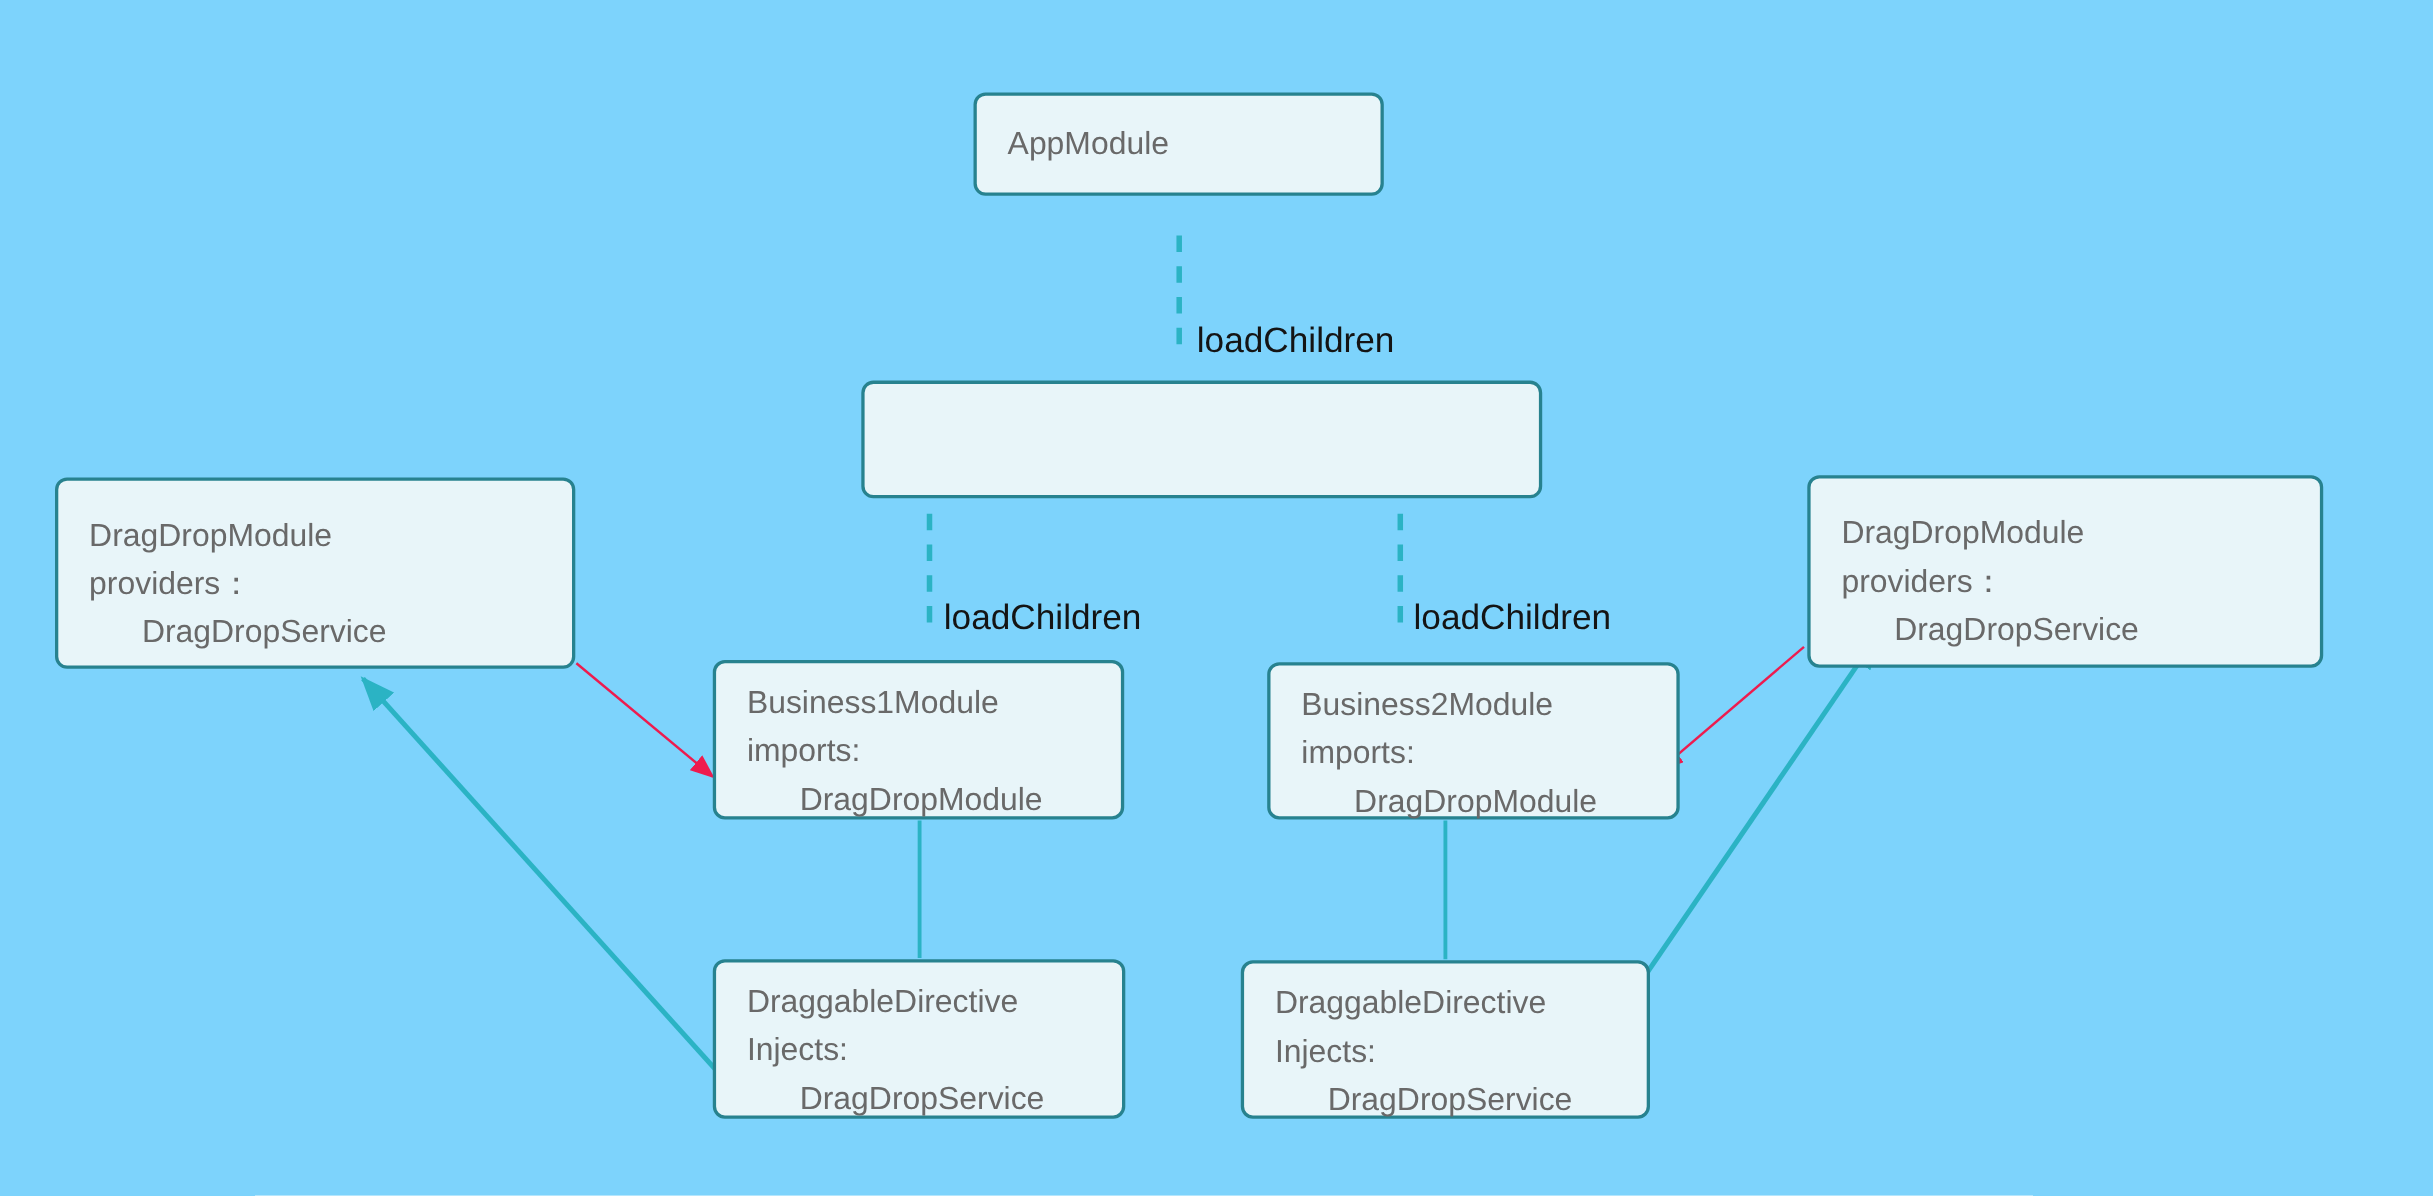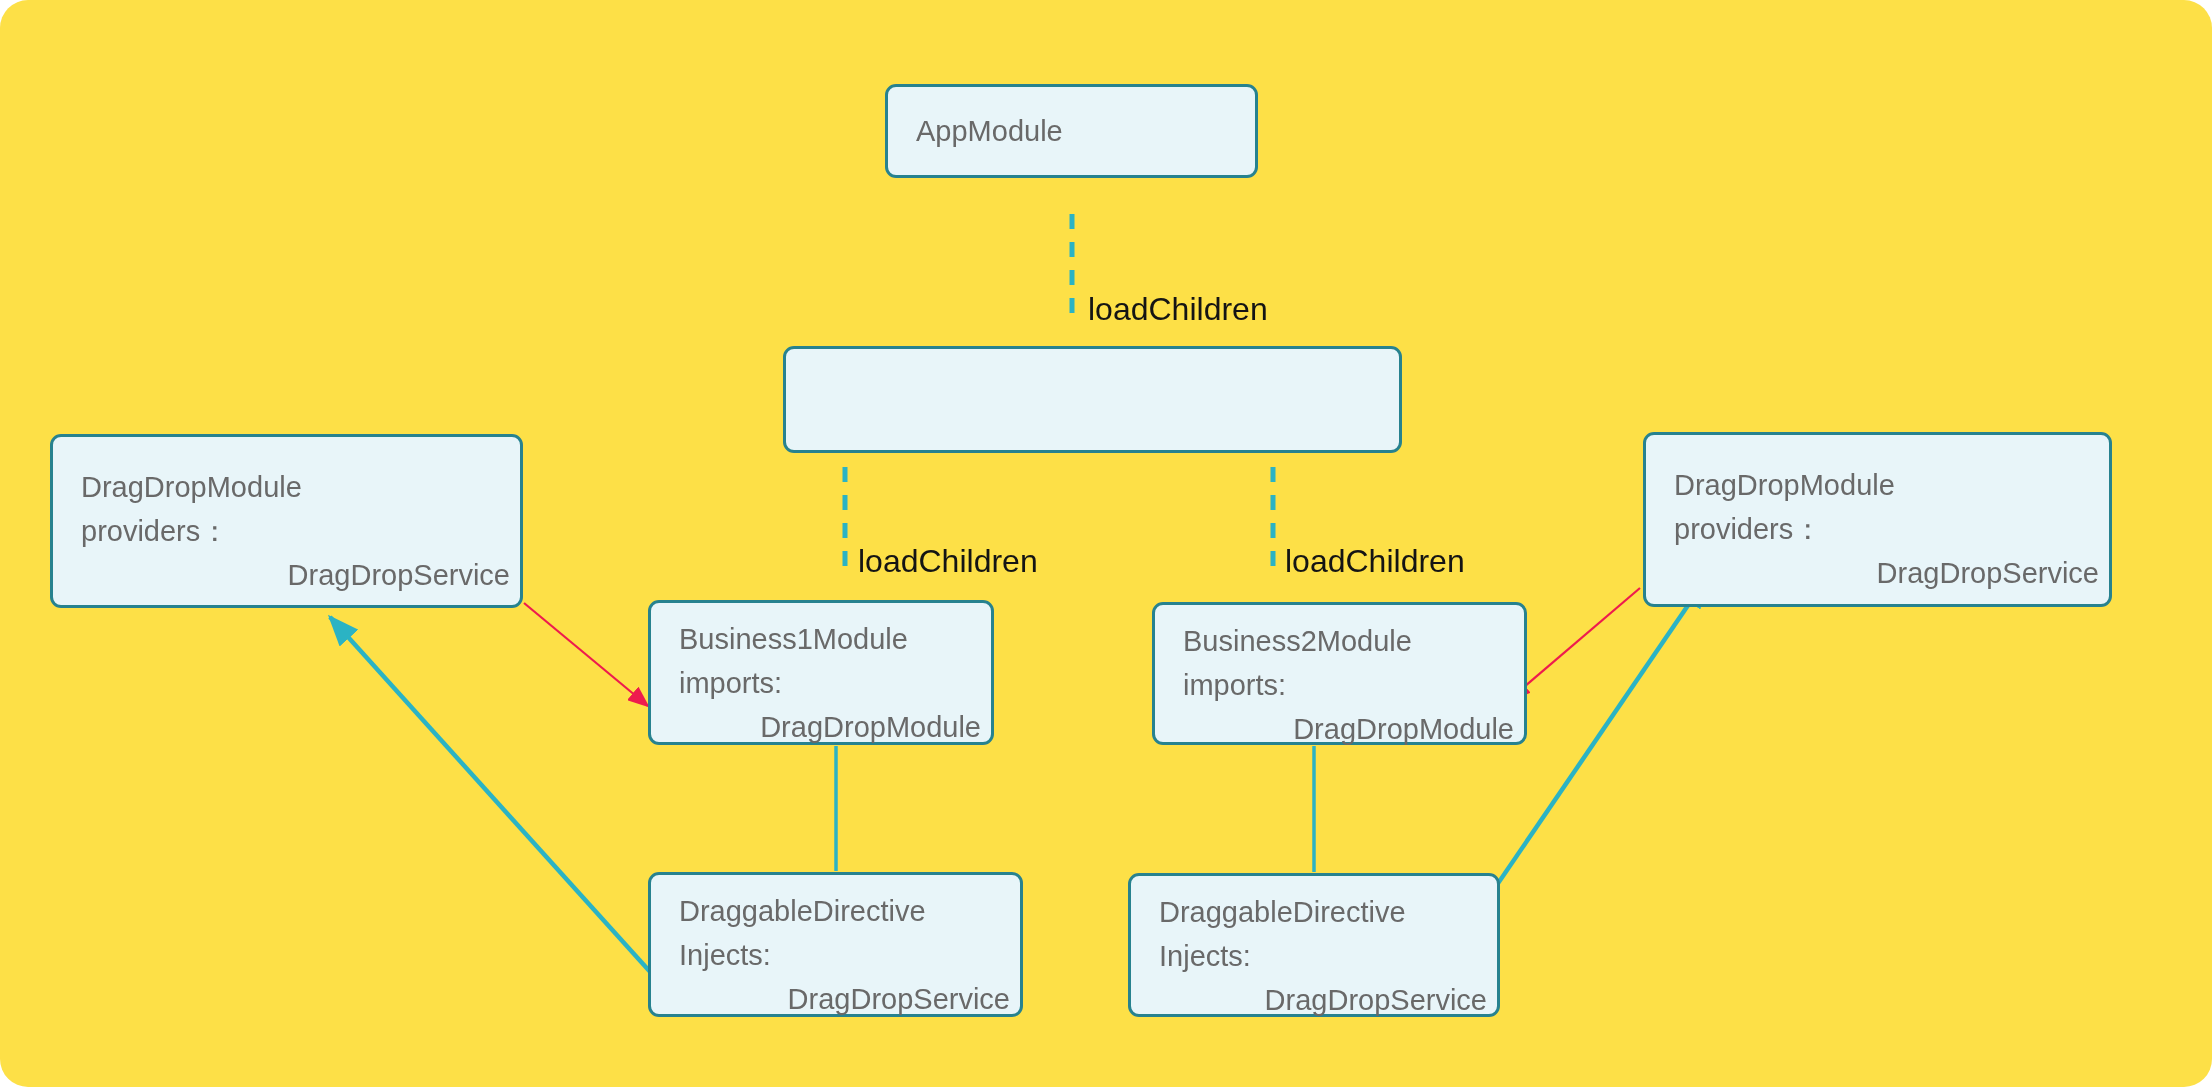--- a/index.html
+++ b/index.html
@@ -7,54 +7,53 @@
     --teal-line:#2bb3c4;
     --box-fill:#e8f5f9;
     --red:#ee1b4e;
     --gray-text:#696969;
     --black-text:#141414;
   }
   html,body{margin:0;padding:0;background:#ffffff;}
   .canvas{
     position:relative;
     width:2212px;height:1087px;
-    background:#fde047;
+    background:#7dd3fc;
     font-family:"Liberation Sans","DejaVu Sans",sans-serif;
     overflow:hidden;
-    border-radius:28px;
   }
   svg.edges{position:absolute;left:0;top:0;width:2212px;height:1087px;}
   .node{
     position:absolute;
     box-sizing:border-box;
     background:var(--box-fill);
     border:3px solid var(--teal-border);
     border-radius:11px;
     color:var(--gray-text);
     font-size:29px;
     line-height:44px;
     padding:28px 10px 0 28px;
     white-space:nowrap;
   }
   .node .ln{display:block;}
-  .node .indent{padding-left:48px;text-align:right;}
+  .node .indent{padding-left:48px;}
   .node.vcenter{display:flex;align-items:center;padding-top:0;}
   .edge-label{
     position:absolute;
     color:var(--black-text);
     font-size:32px;
     line-height:34px;
     white-space:nowrap;
   }
   
   #box-app        {left:885px; top:84px;  width:373px; height:94px;}
   #box-lazy       {left:783px; top:346px; width:619px; height:107px; padding:0;}
   #box-dd-left    {left:50px;  top:434px; width:473px; height:174px;}
   #box-dd-right   {left:1643px;top:432px; width:469px; height:175px;}
-  #box-biz1       {left:648px; top:600px; width:346px; height:145px; padding-top:14px;}
+  #box-biz1       {left:648px; top:600px; width:374px; height:145px; padding-top:14px;}
   #box-biz2       {left:1152px;top:602px; width:375px; height:143px; padding-top:14px;}
   #box-drag-left  {left:648px; top:872px; width:375px; height:145px; padding-top:14px;}
   #box-drag-right {left:1128px;top:873px; width:372px; height:144px; padding-top:14px;}
   #label-lc-top   {left:1088px;top:292px;}
   #label-lc-left  {left:858px; top:544px;}
   #label-lc-right {left:1285px;top:544px;}
 </style>
 </head>
 <body>
 

